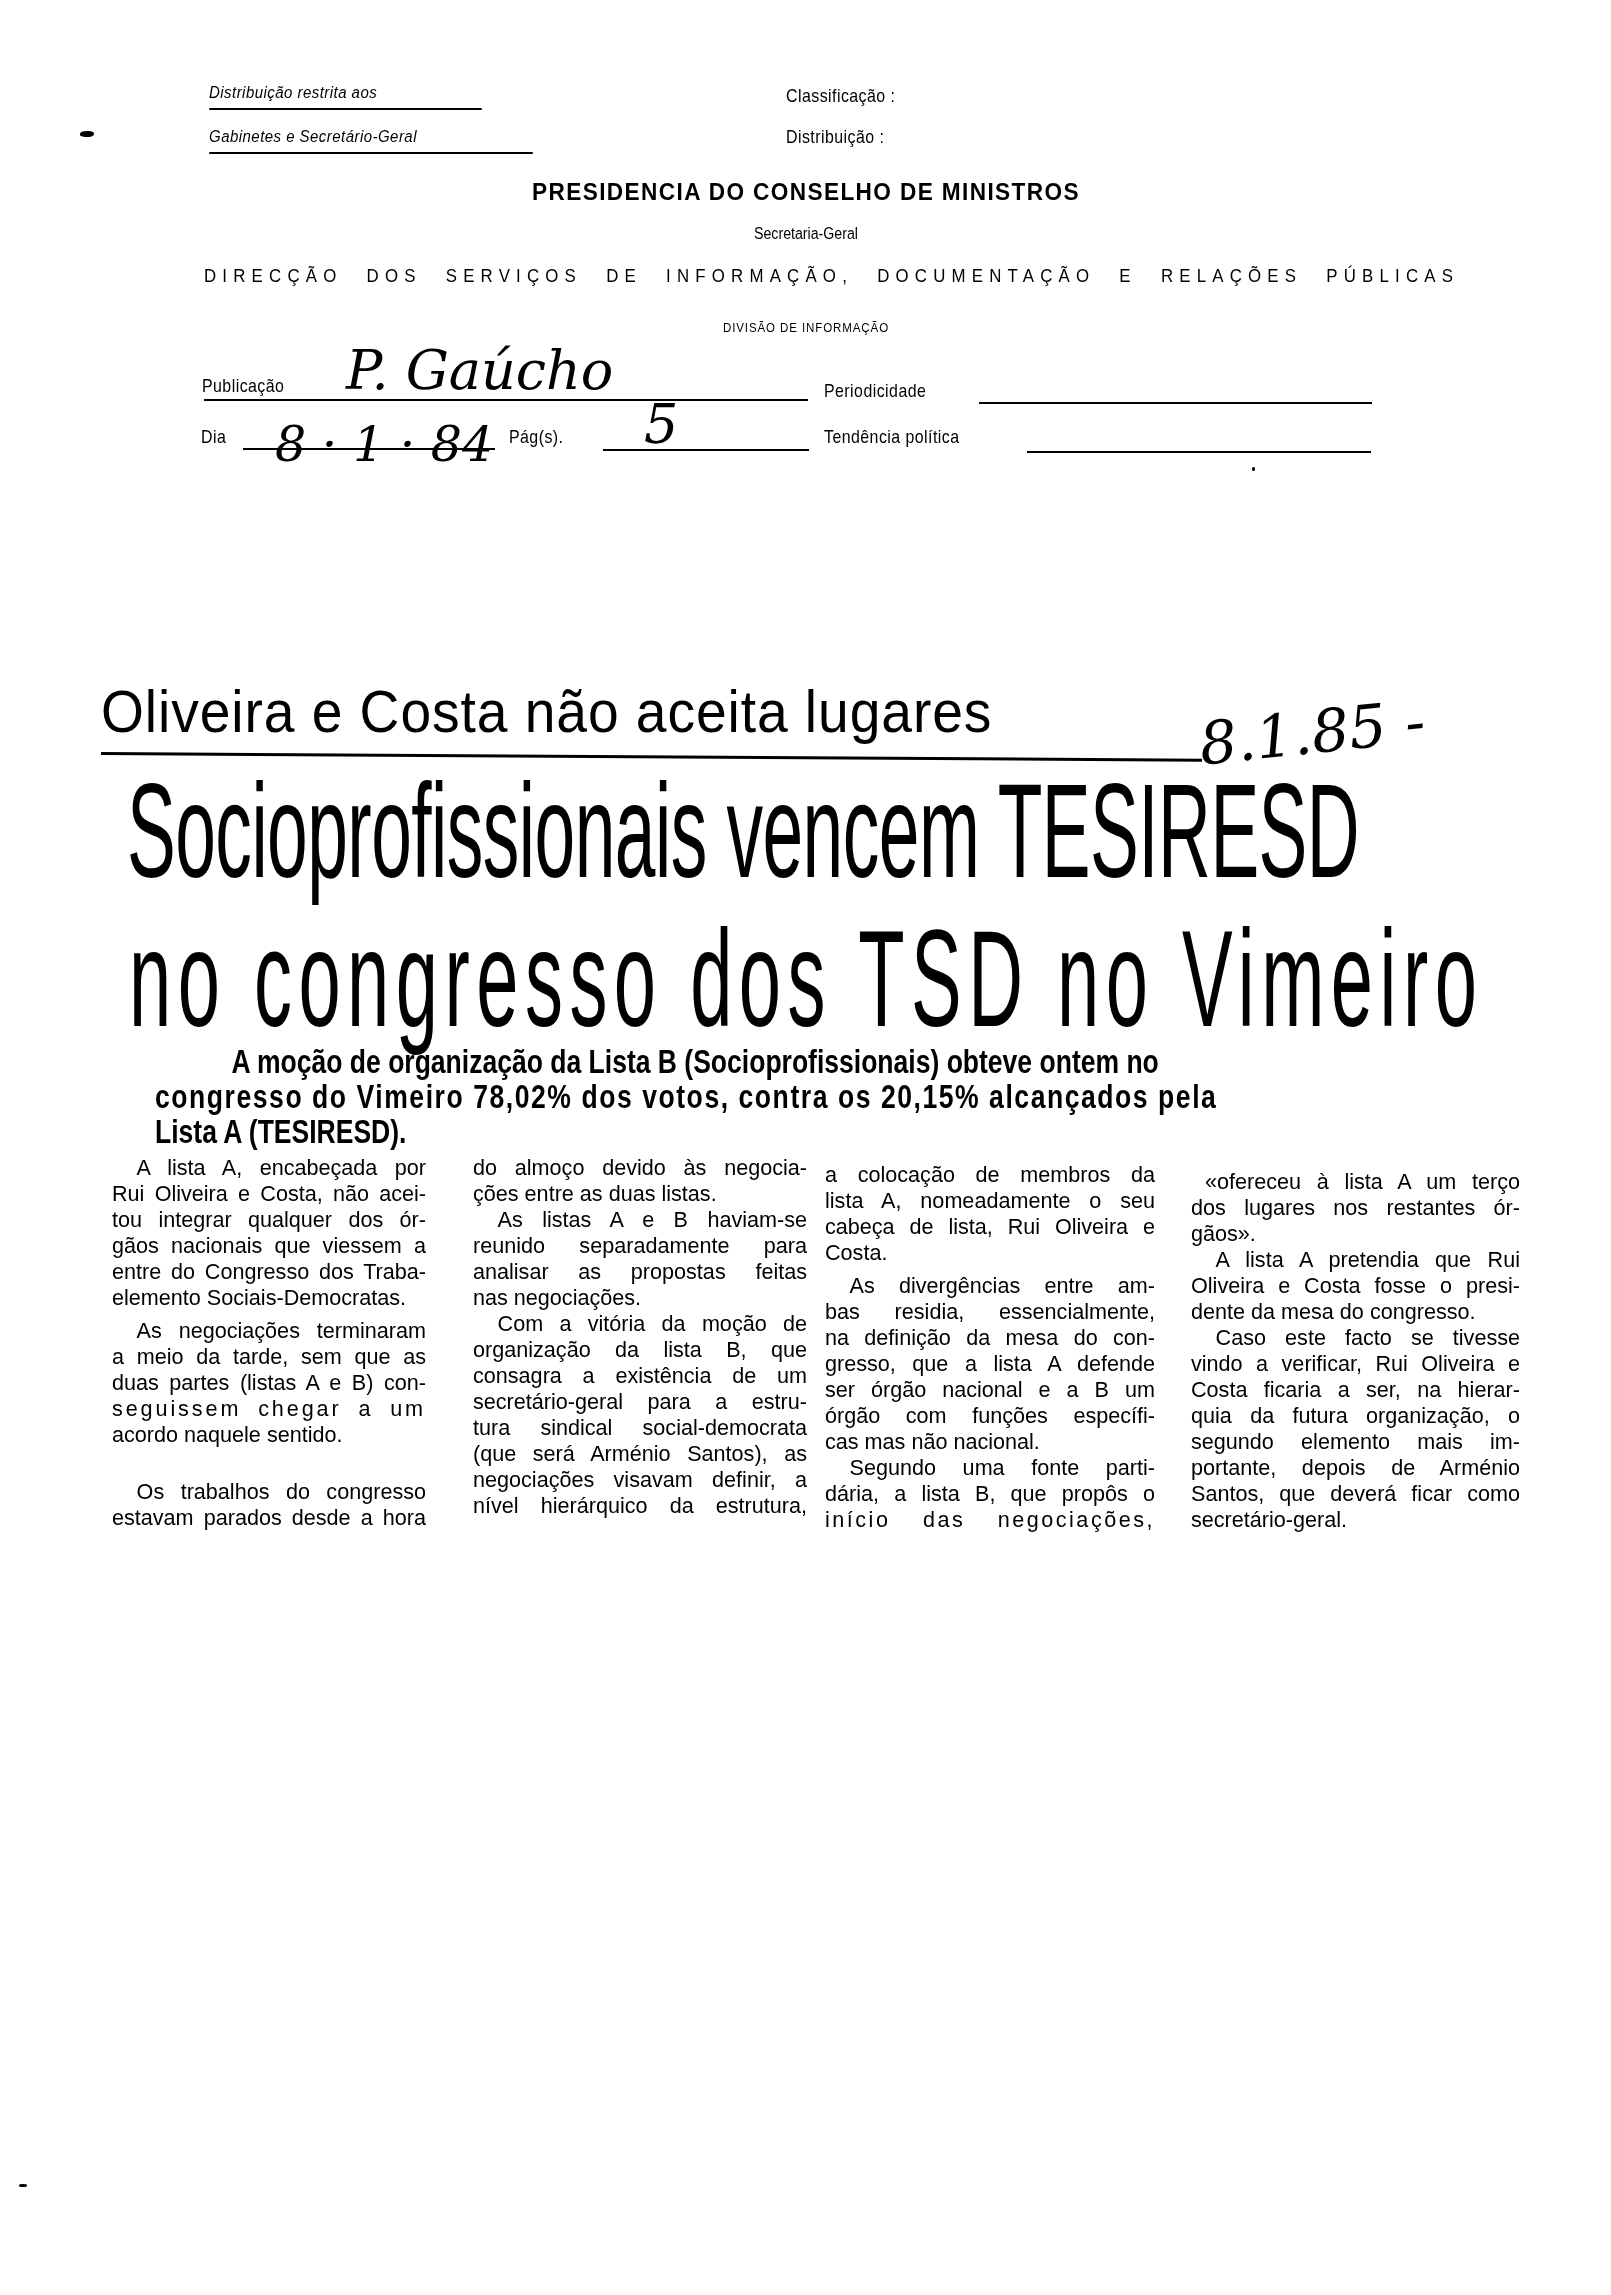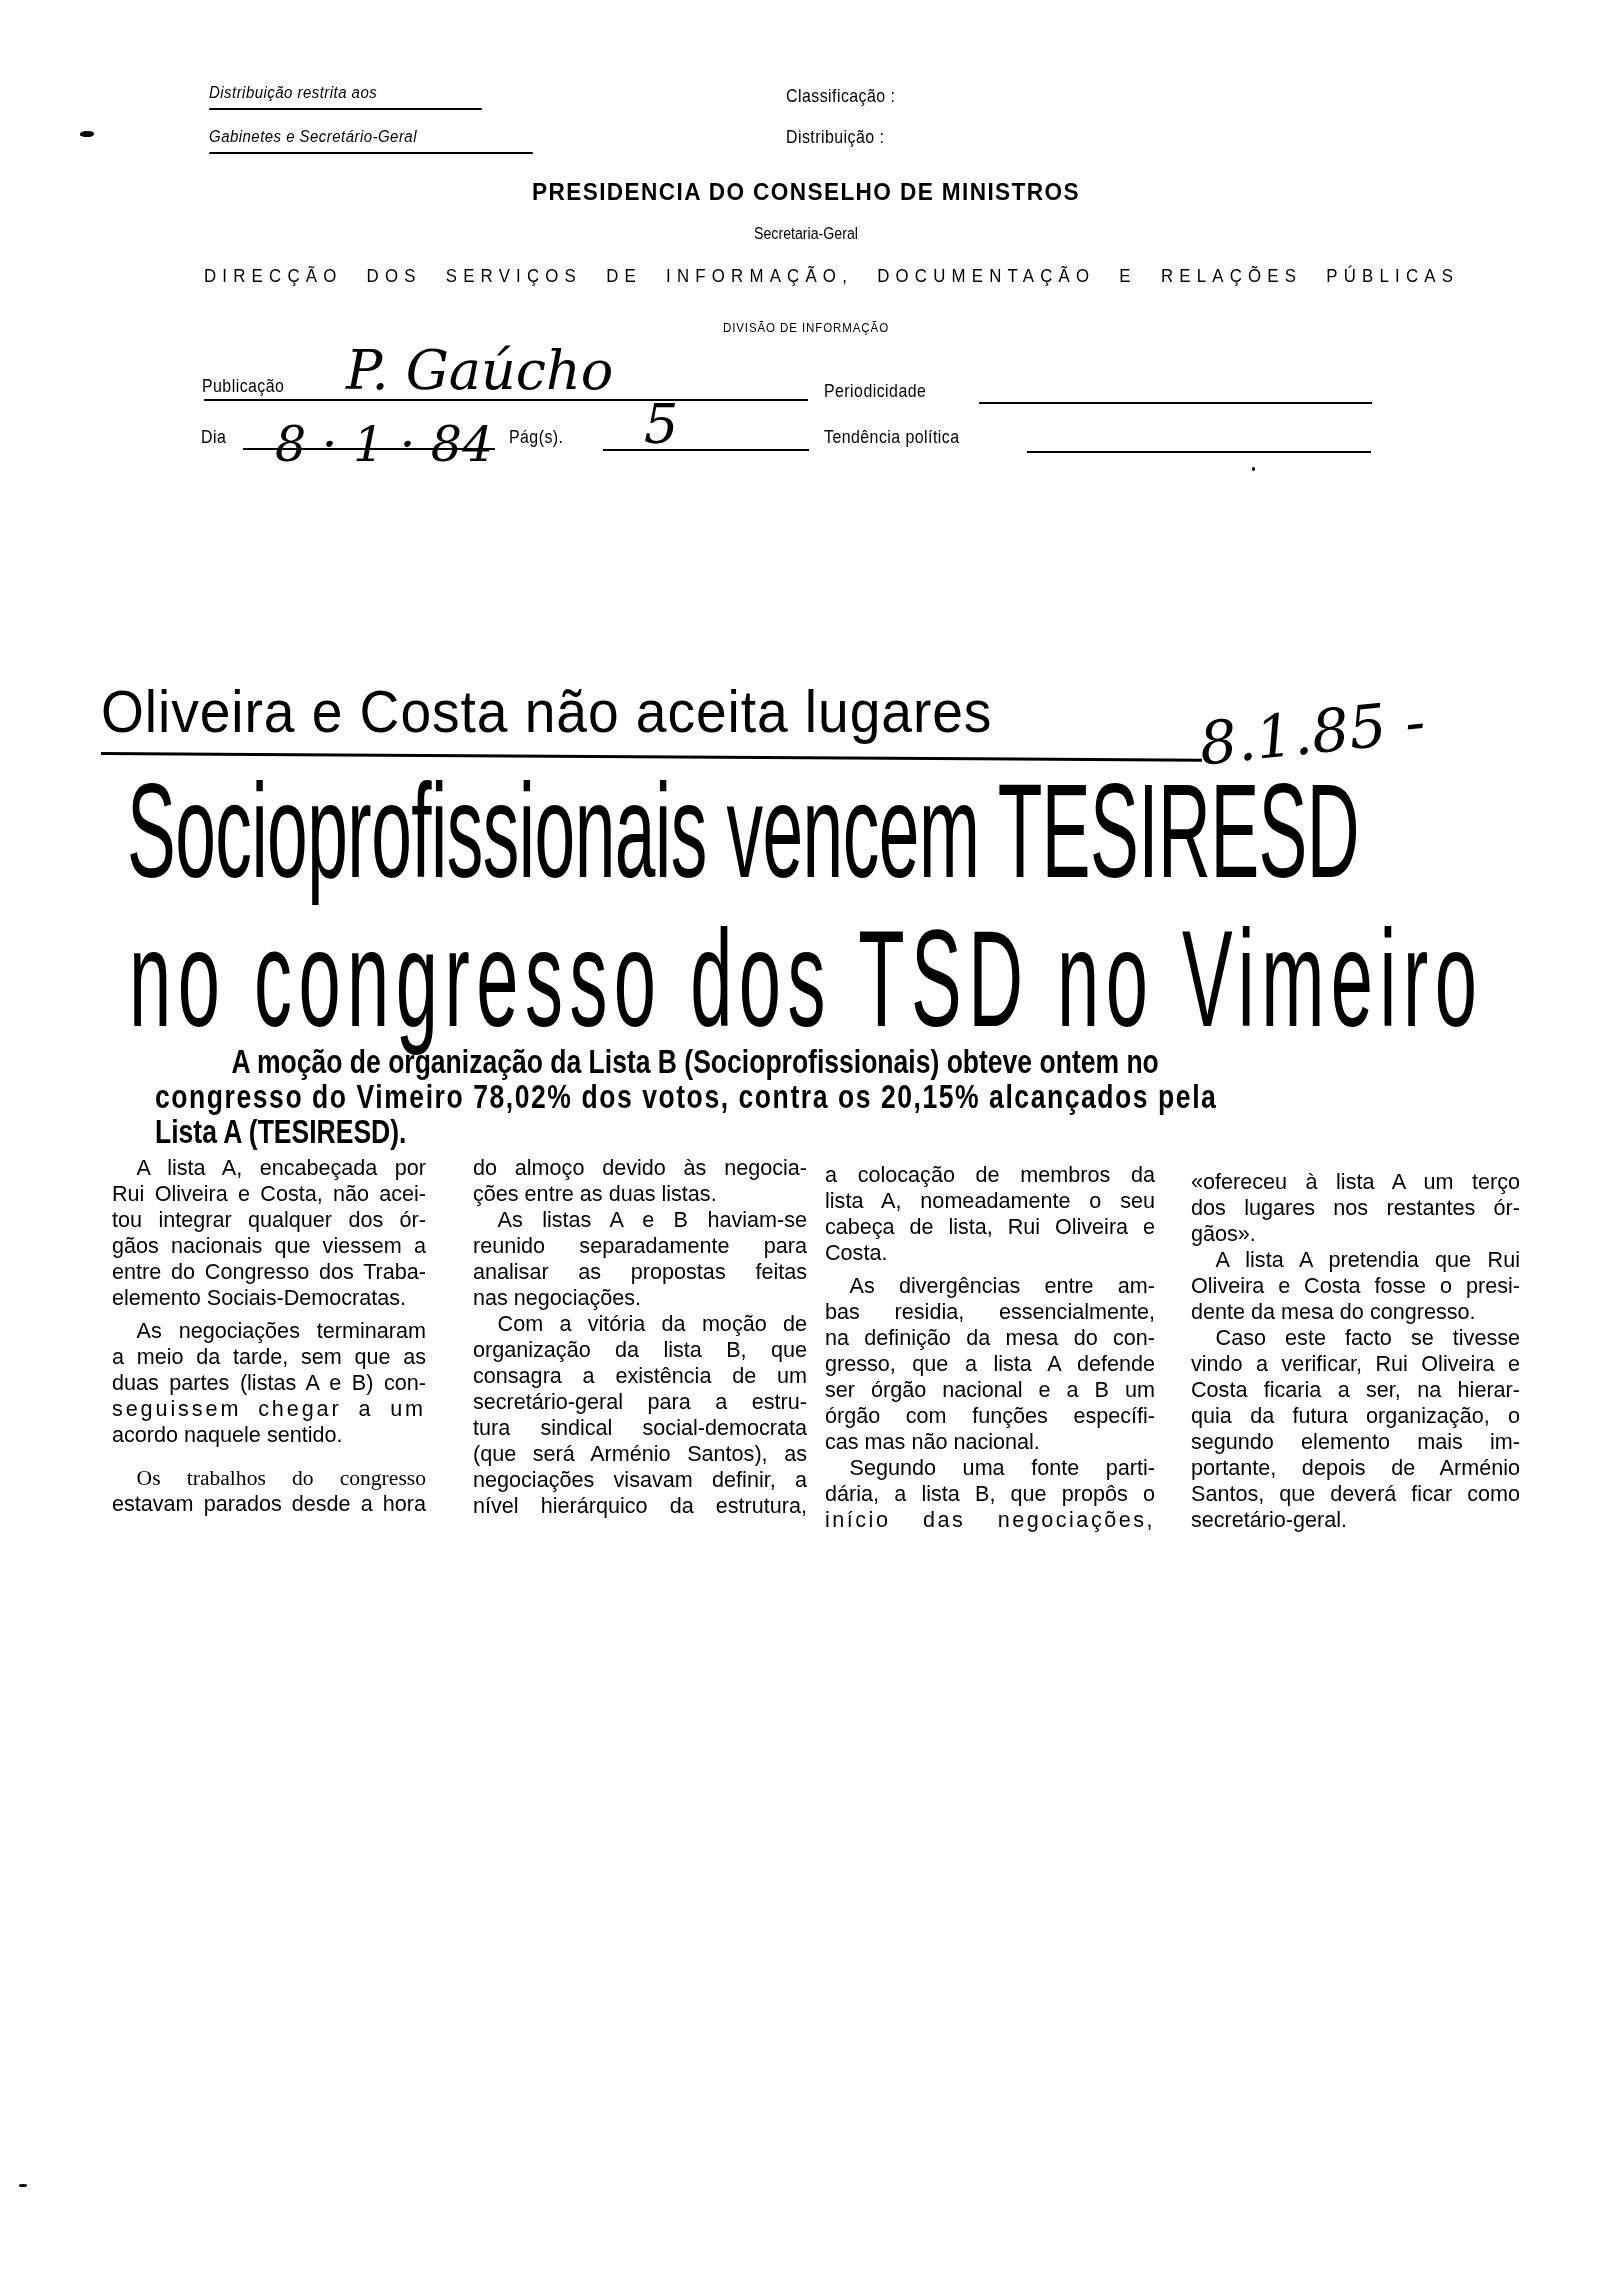--- a/index.html
+++ b/index.html
@@ -116,21 +116,21 @@
   <span class="line">Rui Oliveira e Costa, não acei-</span>
   <span class="line">tou integrar qualquer dos ór-</span>
   <span class="line">gãos nacionais que viessem a</span>
   <span class="line">entre do Congresso dos Traba-</span>
   <span class="line last">elemento Sociais-Democratas.</span>
   <span class="line ind" style="margin-top:6.9px;">As negociações terminaram</span>
   <span class="line">a meio da tarde, sem que as</span>
   <span class="line">duas partes (listas A e B) con-</span>
   <span class="line" style="letter-spacing:2.9px;">seguissem chegar a um</span>
   <span class="line last">acordo naquele sentido.</span>
-  <span class="line ind" style="margin-top:17px;font-family:Liberation Serif, serif;">Os trabalhos do congresso</span>
+  <span class="line ind" style="margin-top:31px;">Os trabalhos do congresso</span>
   <span class="line">estavam parados desde a hora</span>
 </div>
 
 <div class="col" style="left:473px; width:334px;">
   <span class="line">do almoço devido às negocia-</span>
   <span class="line last">ções entre as duas listas.</span>
   <span class="line ind">As listas A e B haviam-se</span>
   <span class="line">reunido separadamente para</span>
   <span class="line">analisar as propostas feitas</span>
   <span class="line last">nas negociações.</span>
@@ -155,21 +155,21 @@
   <span class="line">gresso, que a lista A defende</span>
   <span class="line">ser órgão nacional e a B um</span>
   <span class="line">órgão com funções específi-</span>
   <span class="line last">cas mas não nacional.</span>
   <span class="line ind">Segundo uma fonte parti-</span>
   <span class="line">dária, a lista B, que propôs o</span>
   <span class="line" style="letter-spacing:2.5px;">início das negociações,</span>
 </div>
 
 <div class="col" style="left:1191px; width:329px;">
-  <span class="line" style="margin-top:13.8px;">«ofereceu à lista A um terço</span>
+  <span class="line" style="margin-top:13.8px;margin-left:14px;">«ofereceu à lista A um terço</span>
   <span class="line">dos lugares nos restantes ór-</span>
   <span class="line last">gãos».</span>
   <span class="line ind">A lista A pretendia que Rui</span>
   <span class="line">Oliveira e Costa fosse o presi-</span>
   <span class="line last">dente da mesa do congresso.</span>
   <span class="line ind">Caso este facto se tivesse</span>
   <span class="line">vindo a verificar, Rui Oliveira e</span>
   <span class="line">Costa ficaria a ser, na hierar-</span>
   <span class="line">quia da futura organização, o</span>
   <span class="line">segundo elemento mais im-</span>

